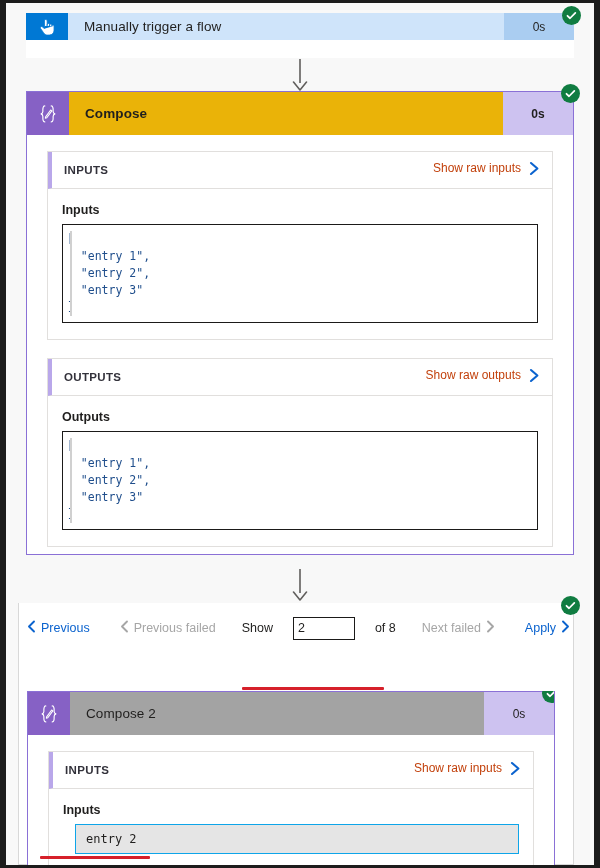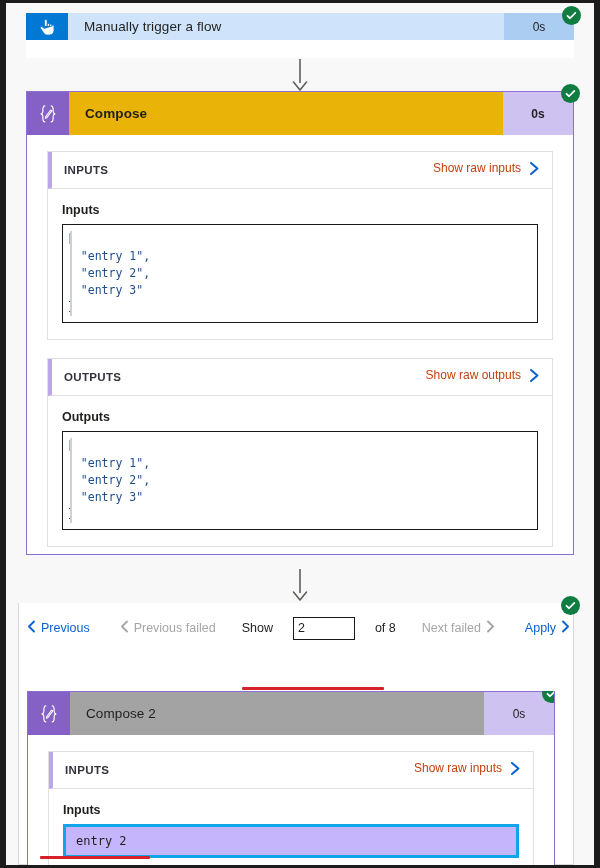--- a/index.html
+++ b/index.html
@@ -168,26 +168,27 @@
     line-height: 17px;
     color: #1f4e8c;
     white-space: pre;
     position: relative;
   }
   .code-box .gutter {
     position:absolute; left:7px; top:6px; bottom:6px;
     width: 2px; background:#d0d0d0;
   }
   .plain-box {
-    border: 3px solid #0ea5e9;
-    background: #c4b5fd;
+    border: 1px solid #0ea5e9;
+    background: #e5e5e5;
     padding: 7px 10px;
     font-family: "DejaVu Sans Mono", "Liberation Mono", monospace;
     font-size: 12px;
     color: #201f1e;
+    margin-left: 12px;
   }
 
   
   .pager {
     display: flex;
     align-items: center;
     justify-content: flex-start;
     gap: 14px;
     height: 42px;
     padding-top: 4px;

